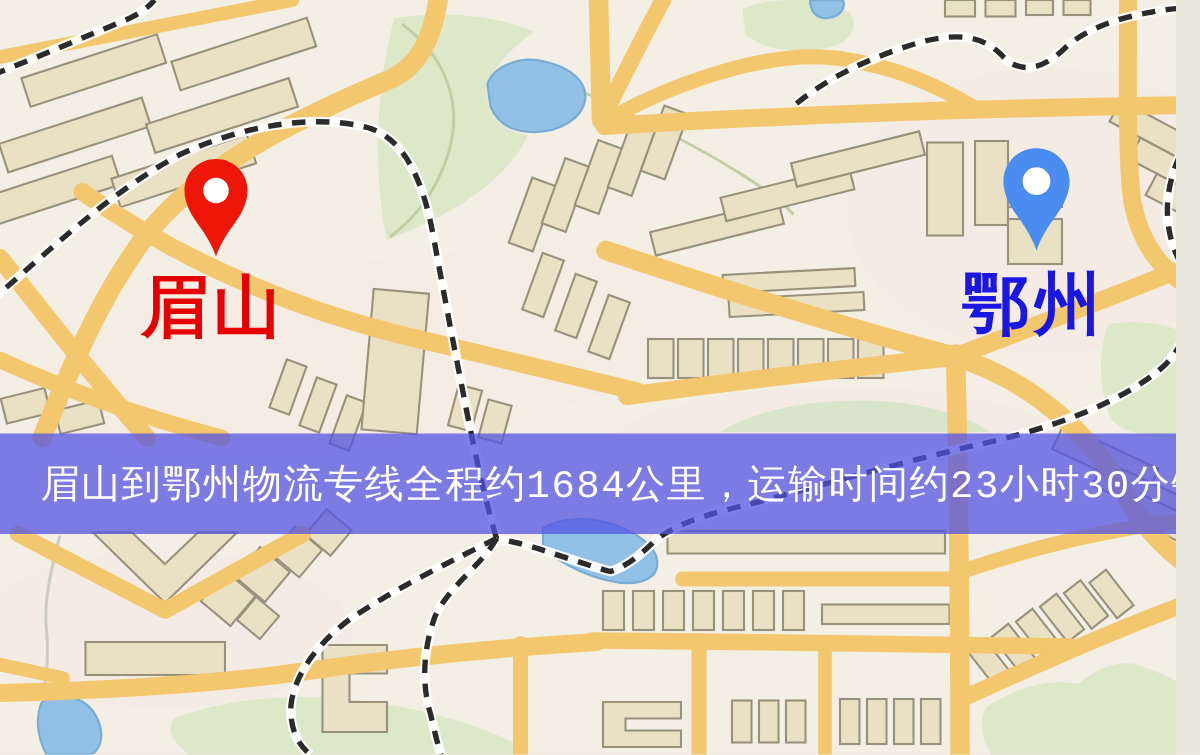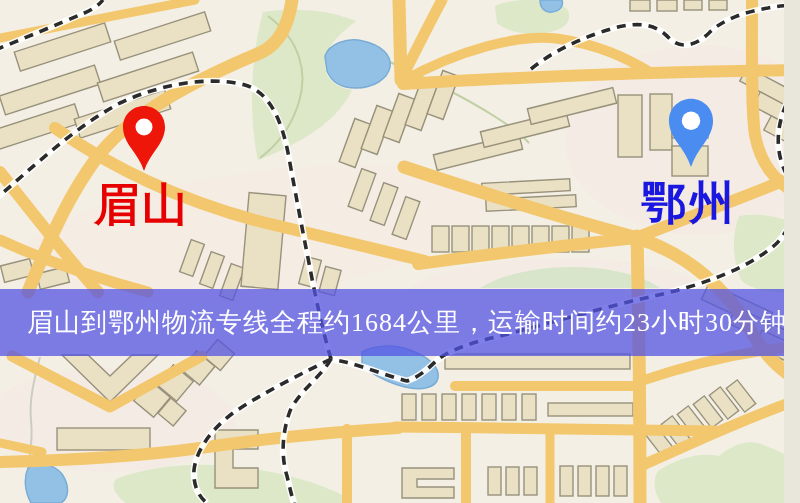--- a/index.html
+++ b/index.html
@@ -1,16 +1,16 @@
 <!DOCTYPE html>
 <html><head>
 <meta charset="utf-8">
 <style>
   html,body{margin:0;padding:0;background:#e9e6dc;}
-  .viewport{position:relative;width:784px;height:503px;overflow:hidden;font-family:Liberation Serif, serif;}
+  .viewport{position:relative;width:784px;height:503px;overflow:hidden;font-family:Liberation Mono, monospace;}
   .viewport svg{display:block;width:800px;height:503px;}
   .roads path{fill:none;stroke-linecap:round;stroke-linejoin:round;}
   .rail-under path,.rail-over path{fill:none;stroke-linecap:butt;}
   .rail-under path{stroke:#ffffff;stroke-width:6.5;opacity:.92;}
   .rail-over path{stroke-width:3.6;stroke-dasharray:9 7;}
   .bldg rect,.bldg path{stroke:#98927c;stroke-width:1.4;}
   .parkline path{fill:none;stroke:#c2cfa4;stroke-width:2;}
   .streams path{fill:none;stroke:#cdccc2;stroke-width:2;}
   .banner-text{font-size:26px;letter-spacing:1px;}
   .city-label{font-size:45px;font-weight:bold;letter-spacing:3px;}

